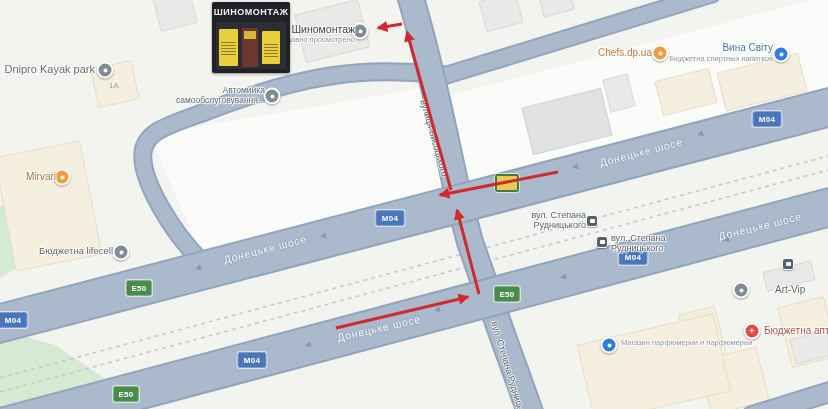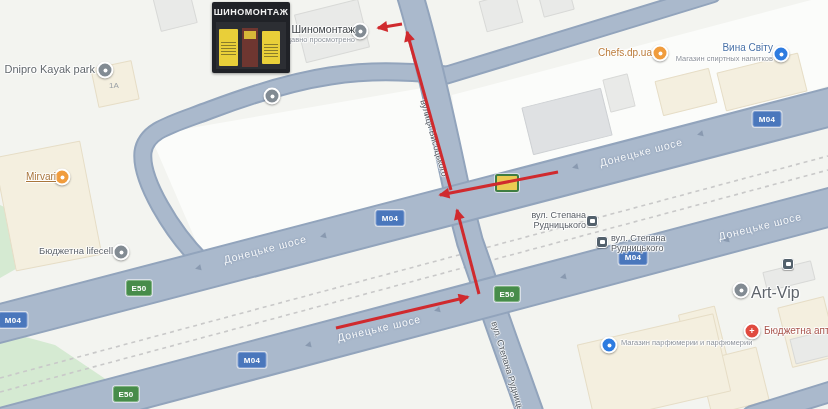--- a/index.html
+++ b/index.html
@@ -152,49 +152,53 @@
       <div class="poi-marker generic dot" style="left: 105px; top: 70px;"></div>
       <div class="poi-label" style="top: 63px; color: rgb(98, 104, 109); font-size: 11px; right: 733px; text-align: center;">
         <span style="display: block;">Dnipro Kayak park</span>
       </div>
       <div class="poi-marker generic dot" style="left: 360px; top: 31px;"></div>
       <div class="poi-label" style="top: 23px; color: rgb(62, 67, 71); font-size: 10.5px; right: 473px; text-align: right;">
         <span style="display: block;">Шиномонтаж</span>
         <span class="sub">Недавно просмотрено</span>
       </div>
       <div class="poi-marker generic dot" style="left: 272px; top: 96px;"></div>
+      <div class="poi-label" style="top: 86px; color: rgb(94, 100, 107); font-size: 8.5px; right: 563px; text-align: right;">
+        <span style="display: block;">Автомийка</span>
+        <span style="display: block;">самообслуговування...</span>
+      </div>
       <div class="poi-marker food dot" style="left: 62px; top: 177px;"></div>
-      <div class="poi-label" style="top: 171px; color: rgb(169, 118, 60); font-size: 10px; right: 772px; text-align: right; text-decoration: underline;">
+      <div class="poi-label" style="top: 171px; color: rgb(169, 118, 60); font-size: 10px; right: 772px; text-align: right;">
         <span style="display: block;">Mirvari</span>
       </div>
       <div class="poi-marker generic dot" style="left: 121px; top: 252px;"></div>
       <div class="poi-label" style="top: 246px; color: rgb(94, 100, 107); font-size: 9.5px; right: 715px; text-align: right;">
         <span style="display: block;">Бюджетна lifecell</span>
       </div>
       <div class="poi-marker food dot" style="left: 660px; top: 53px;"></div>
       <div class="poi-label" style="top: 47px; color: rgb(187, 124, 58); font-size: 10px; right: 176px; text-align: right;">
         <span style="display: block;">Chefs.dp.ua</span>
       </div>
       <div class="poi-marker shop dot" style="left: 781px; top: 54px;"></div>
       <div class="poi-label" style="top: 42px; color: rgb(74, 115, 168); font-size: 10px; right: 55px; text-align: right;">
         <span style="display: block;">Вина Світу</span>
-        <span class="sub">Магазин спиртных напитков</span>
+        <span class="sub">Бюджетна спиртных напитков</span>
       </div>
       <div class="poi-marker bus" style="left: 592px; top: 221px;"></div>
       <div class="poi-label" style="top: 210px; color: rgb(86, 92, 99); font-size: 9px; right: 242px; text-align: right;">
         <span style="display: block;">вул. Степана</span>
         <span style="display: block;">Рудницького</span>
       </div>
       <div class="poi-marker bus" style="left: 602px; top: 242px;"></div>
       <div class="poi-label" style="top: 233px; color: rgb(86, 92, 99); font-size: 9px; left: 611px;">
         <span style="display: block;">вул. Степана</span>
         <span style="display: block;">Рудницького</span>
       </div>
       <div class="poi-marker generic dot" style="left: 741px; top: 290px;"></div>
-      <div class="poi-label" style="top: 284px; color: rgb(94, 100, 107); font-size: 16px; left: 751px;">
+      <div class="poi-label" style="top: 284px; color: rgb(94, 100, 107); font-size: 10px; left: 775px;">
         <span style="display: block;">Art-Vip</span>
       </div>
       <div class="poi-marker pharmacy" style="left: 752px; top: 331px;">+</div>
       <div class="poi-label" style="top: 325px; color: rgb(168, 84, 76); font-size: 10px; left: 764px;">
         <span style="display: block;">Бюджетна аптека</span>
       </div>
       <div class="poi-marker shop dot" style="left: 609px; top: 345px;"></div>
       <div class="poi-label" style="top: 338px; color: rgb(74, 115, 168); font-size: 10px; left: 621px;">
         <span class="sub">Магазин парфюмерии и парфюмерии</span>
       </div>

